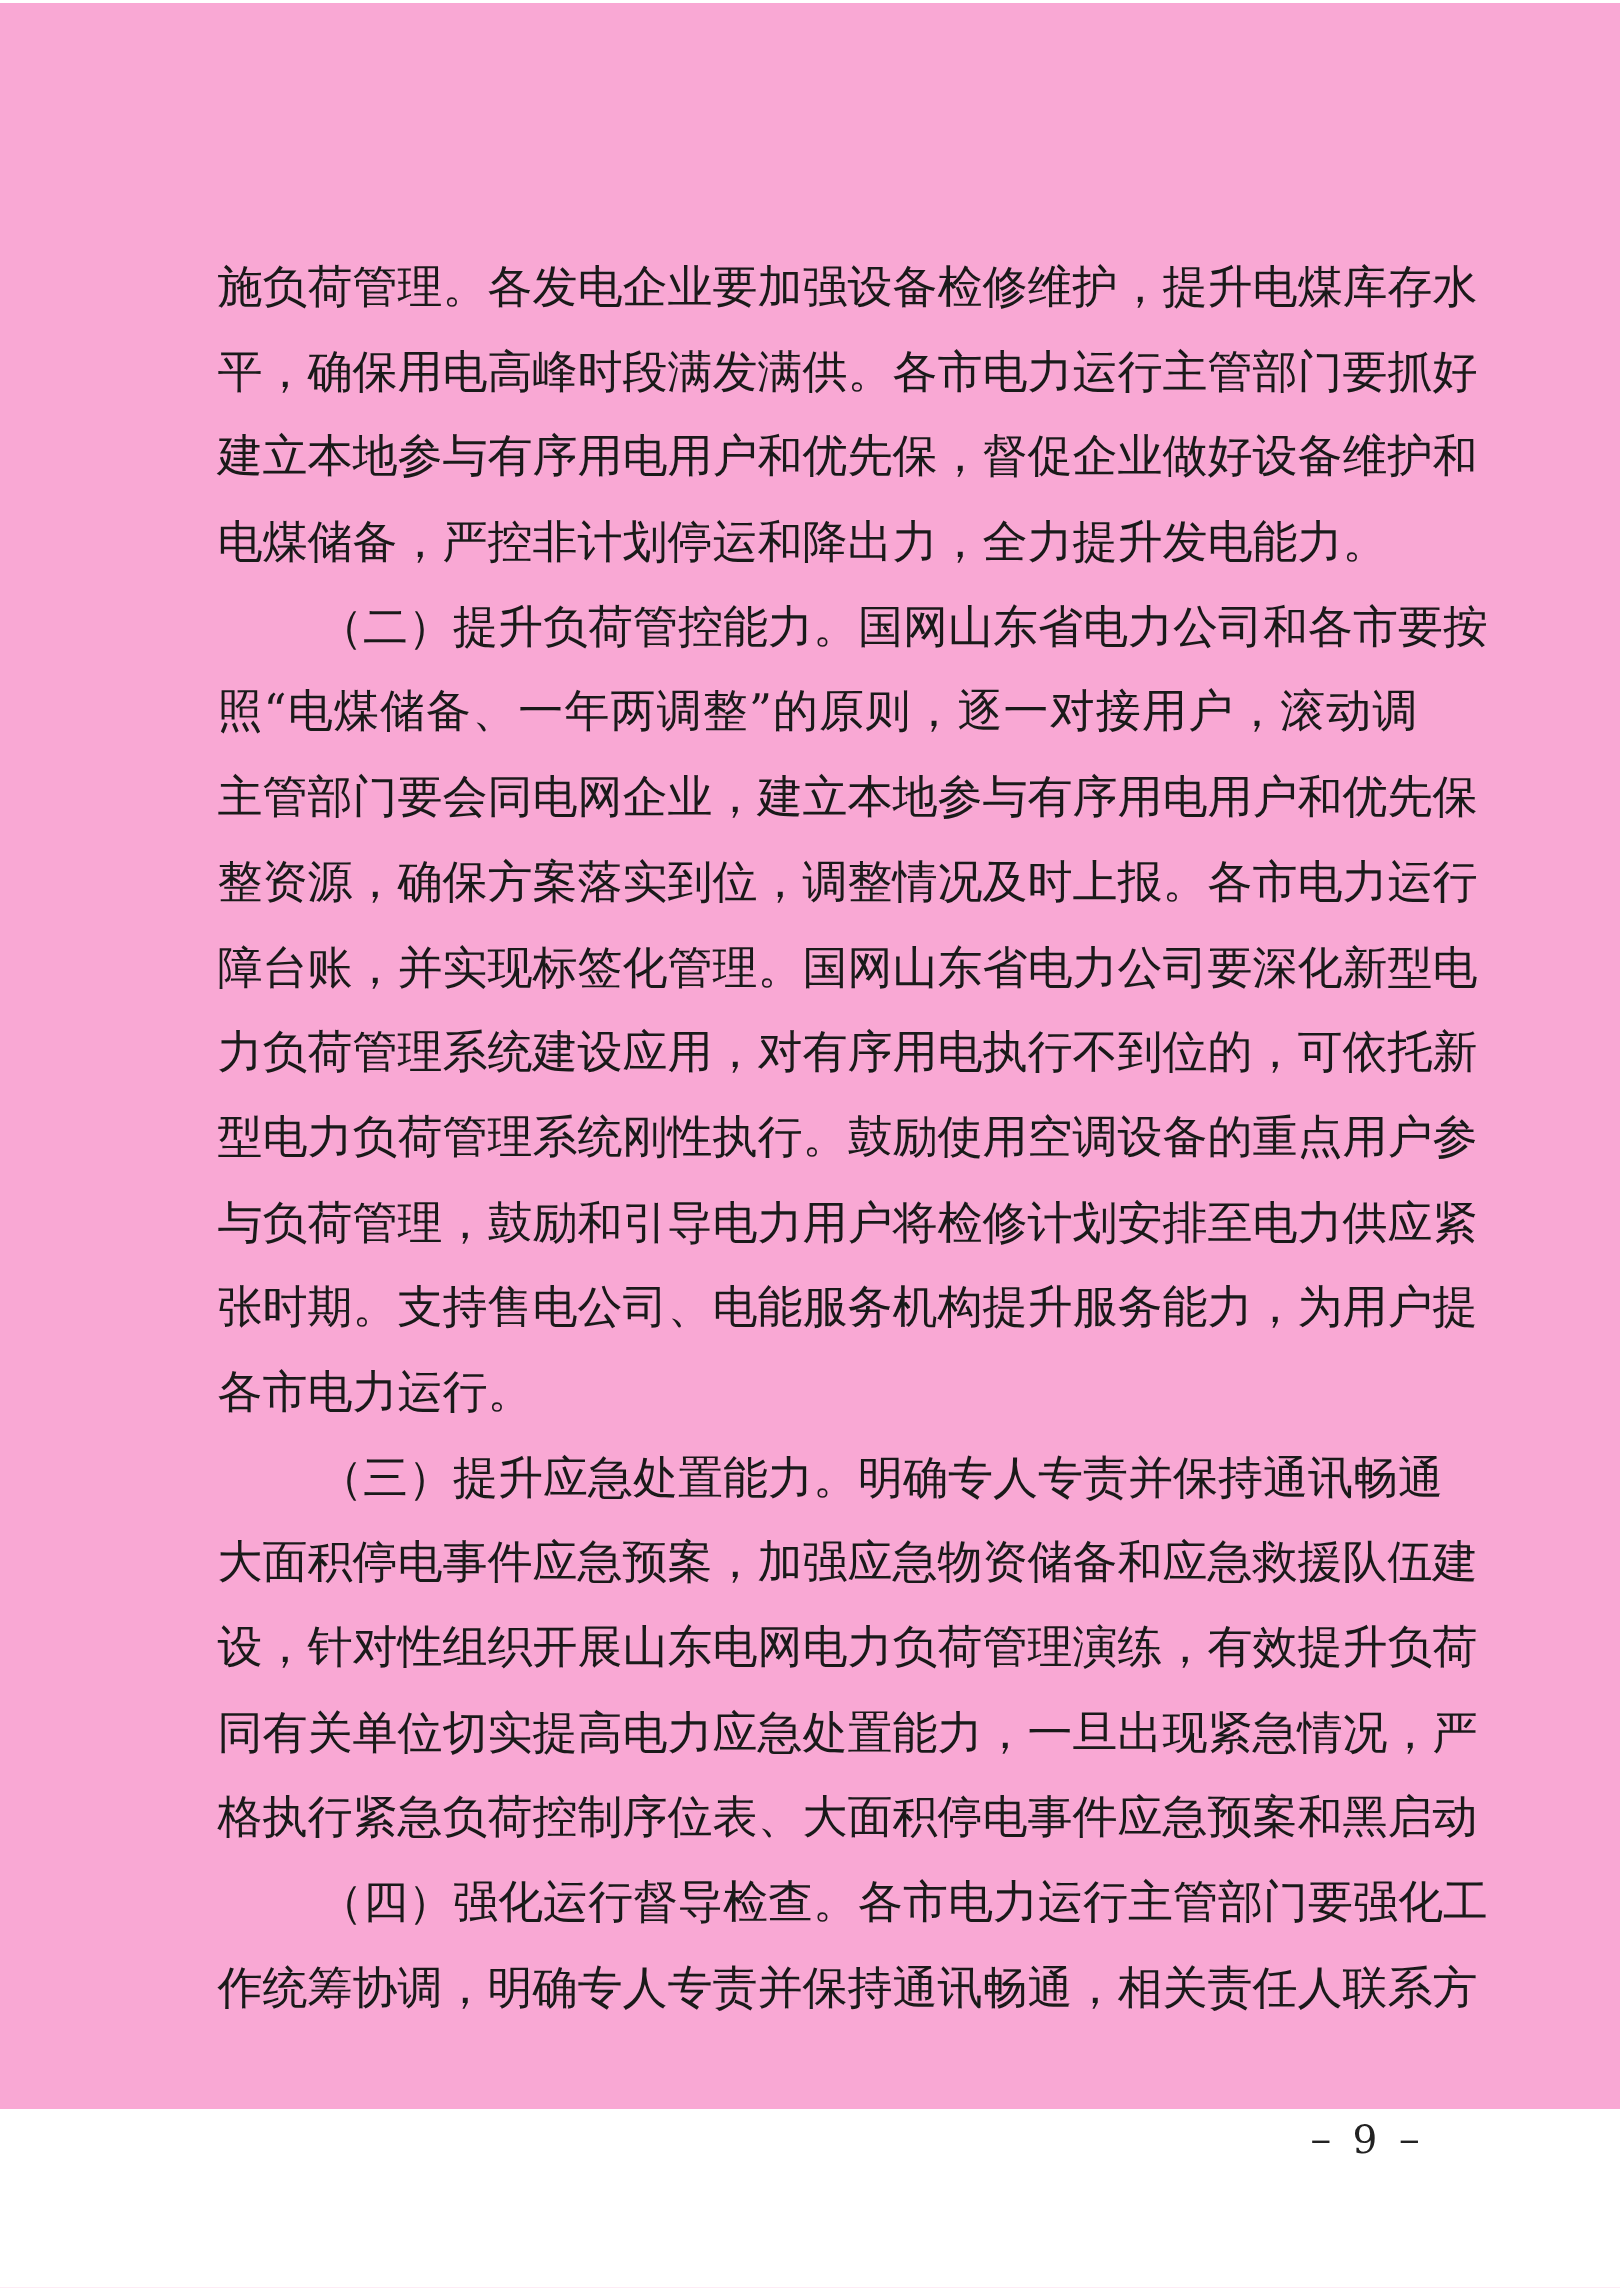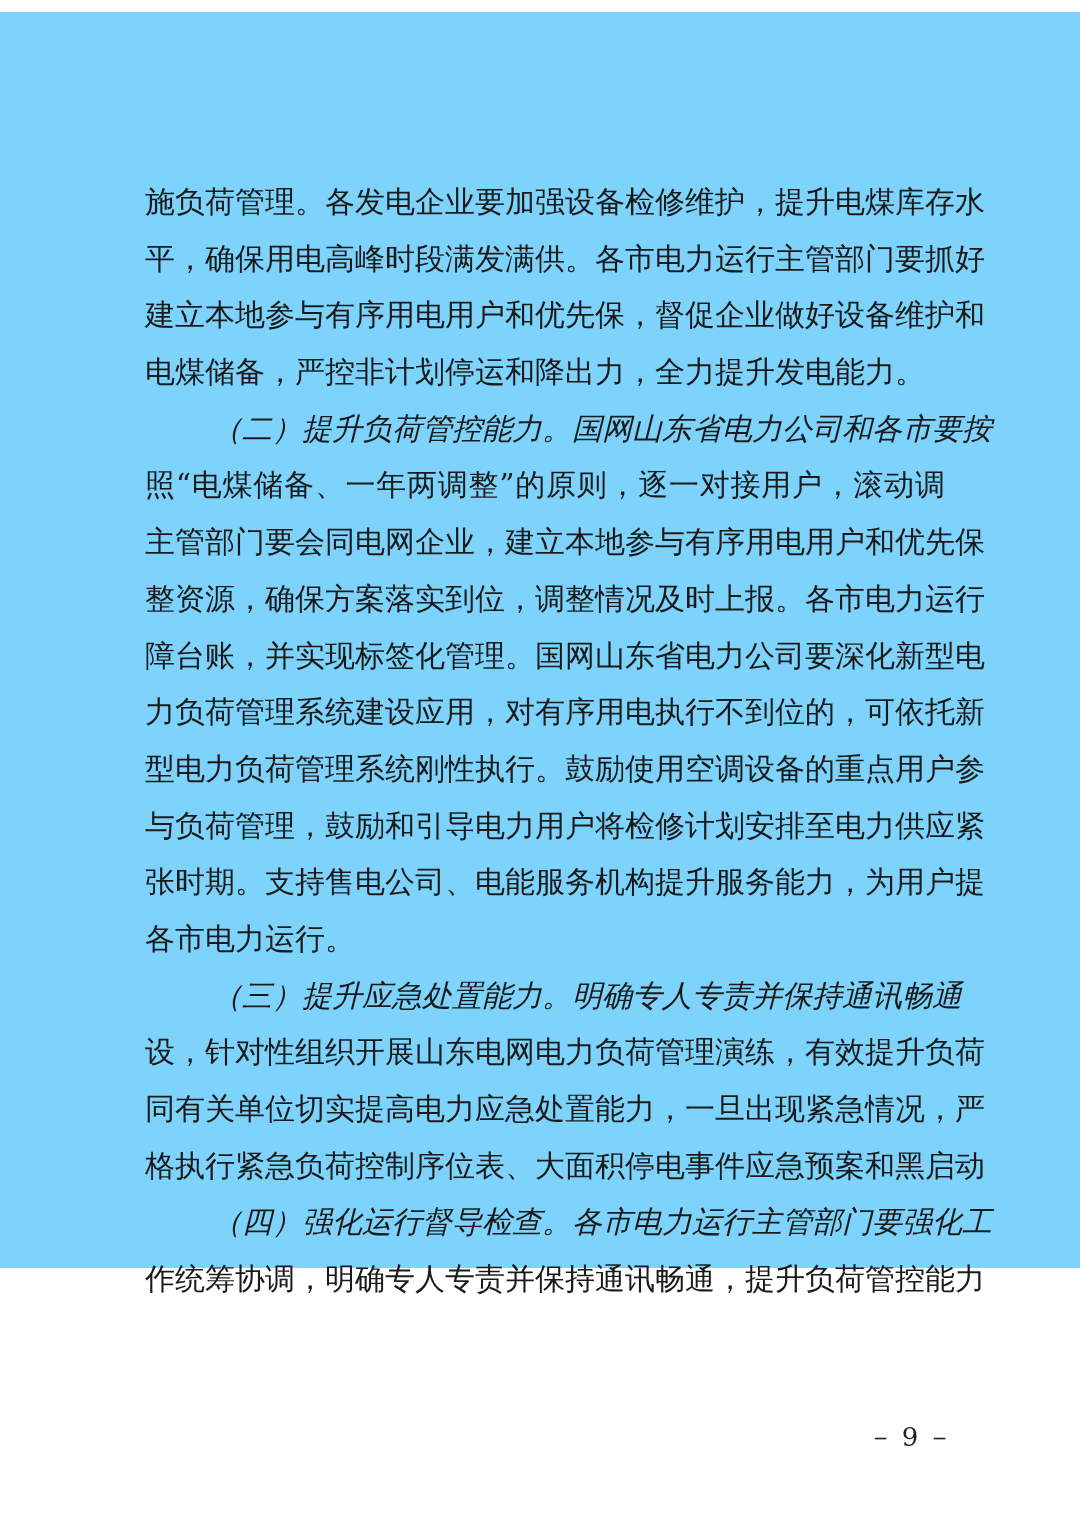--- a/index.html
+++ b/index.html
@@ -1,23 +1,23 @@
 <!DOCTYPE html>
 <html><head>
 <meta charset="utf-8">
 <style>
   html, body { margin: 0; padding: 0; background: #ffffff; }
   body { width: 1080px; height: 1525px; position: relative; overflow: hidden;
          font-family: "DejaVu Serif", "Liberation Serif", serif; color: #1a1a1a; }
-  .page { position: absolute; left: 0; top: 12px; width: 1080px; height: 1256px; background: #7dd3fc; }
+  .page { position: absolute; left: 0; top: 2px; width: 1080px; height: 1404px; background: #f9a8d4; }
   .body-text { position: absolute; left: 145px; top: 162px; width: 800px; }
   .line { height: 56.7px; line-height: 56.7px; font-size: 30px; white-space: nowrap;
           text-align: justify; text-align-last: justify; letter-spacing: 0; }
   .line.last { text-align-last: left; }
-  .line.indent { padding-left: 67px; font-style: italic; }
+  .line.indent { padding-left: 67px; }
   .page-number { position: absolute; left: 860px; top: 1405px; width: 100px; text-align: center;
                  font-size: 26px; line-height: 40px; font-family: "DejaVu Serif", serif; color: #222; }
 </style>
 </head>
 <body>
 
 <div class="page">
   <div class="body-text">
 
     <div class="line">施负荷管理。各发电企业要加强设备检修维护，提升电煤库存水</div>
@@ -30,22 +30,23 @@
     <div class="line">主管部门要会同电网企业，建立本地参与有序用电用户和优先保</div>
     <div class="line">整资源，确保方案落实到位，调整情况及时上报。各市电力运行</div>
     <div class="line">障台账，并实现标签化管理。国网山东省电力公司要深化新型电</div>
     <div class="line">力负荷管理系统建设应用，对有序用电执行不到位的，可依托新</div>
     <div class="line">型电力负荷管理系统刚性执行。鼓励使用空调设备的重点用户参</div>
     <div class="line">与负荷管理，鼓励和引导电力用户将检修计划安排至电力供应紧</div>
     <div class="line">张时期。支持售电公司、电能服务机构提升服务能力，为用户提</div>
     <div class="line last">各市电力运行。</div>
 
     <div class="line indent">（三）提升应急处置能力。明确专人专责并保持通讯畅通</div>
+    <div class="line">大面积停电事件应急预案，加强应急物资储备和应急救援队伍建</div>
     <div class="line">设，针对性组织开展山东电网电力负荷管理演练，有效提升负荷</div>
     <div class="line">同有关单位切实提高电力应急处置能力，一旦出现紧急情况，严</div>
     <div class="line">格执行紧急负荷控制序位表、大面积停电事件应急预案和黑启动</div>
 
     <div class="line indent">（四）强化运行督导检查。各市电力运行主管部门要强化工</div>
-    <div class="line">作统筹协调，明确专人专责并保持通讯畅通，提升负荷管控能力</div>
+    <div class="line">作统筹协调，明确专人专责并保持通讯畅通，相关责任人联系方</div>
   </div>
 
   <div class="page-number">－ 9 －</div>
 </div>
 
 </body></html>

